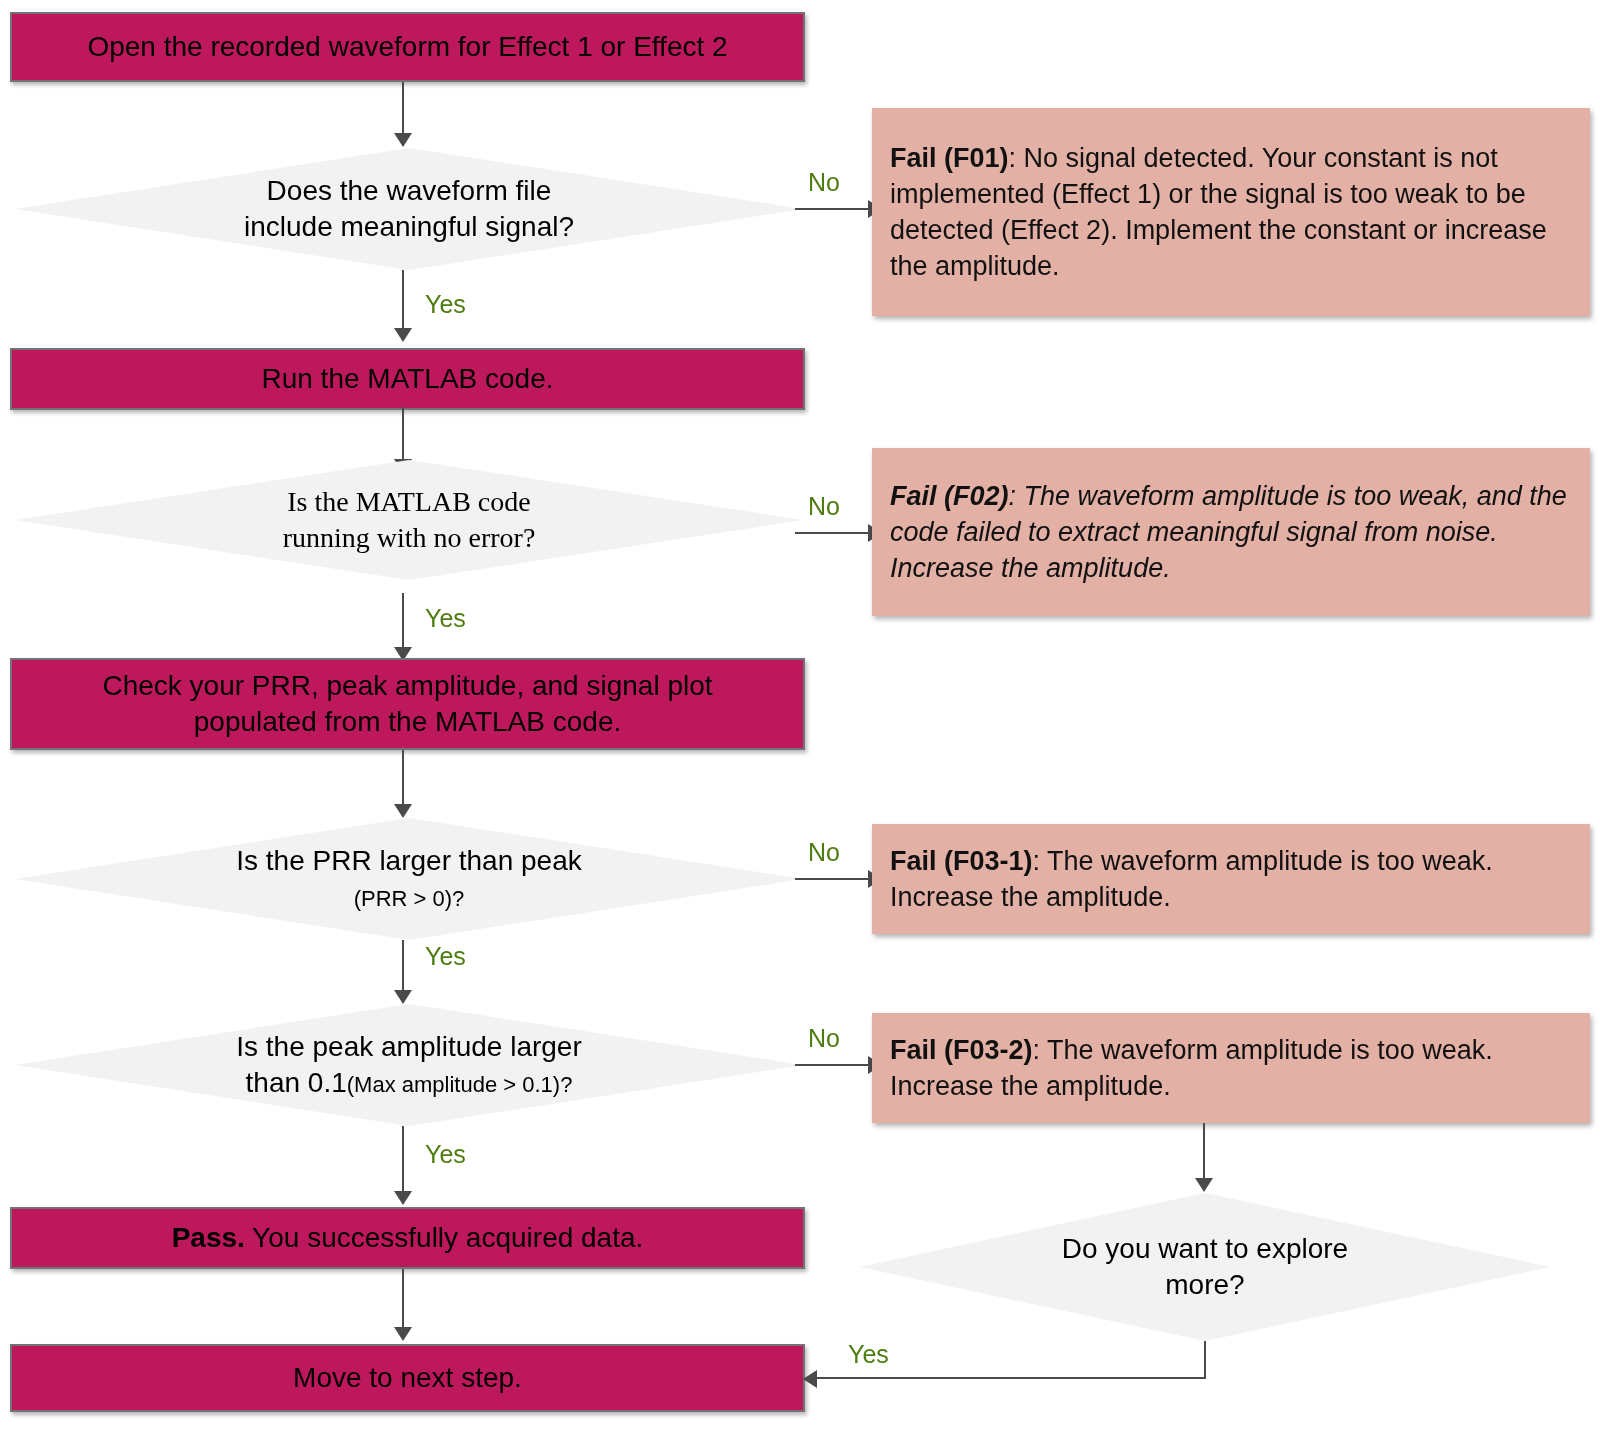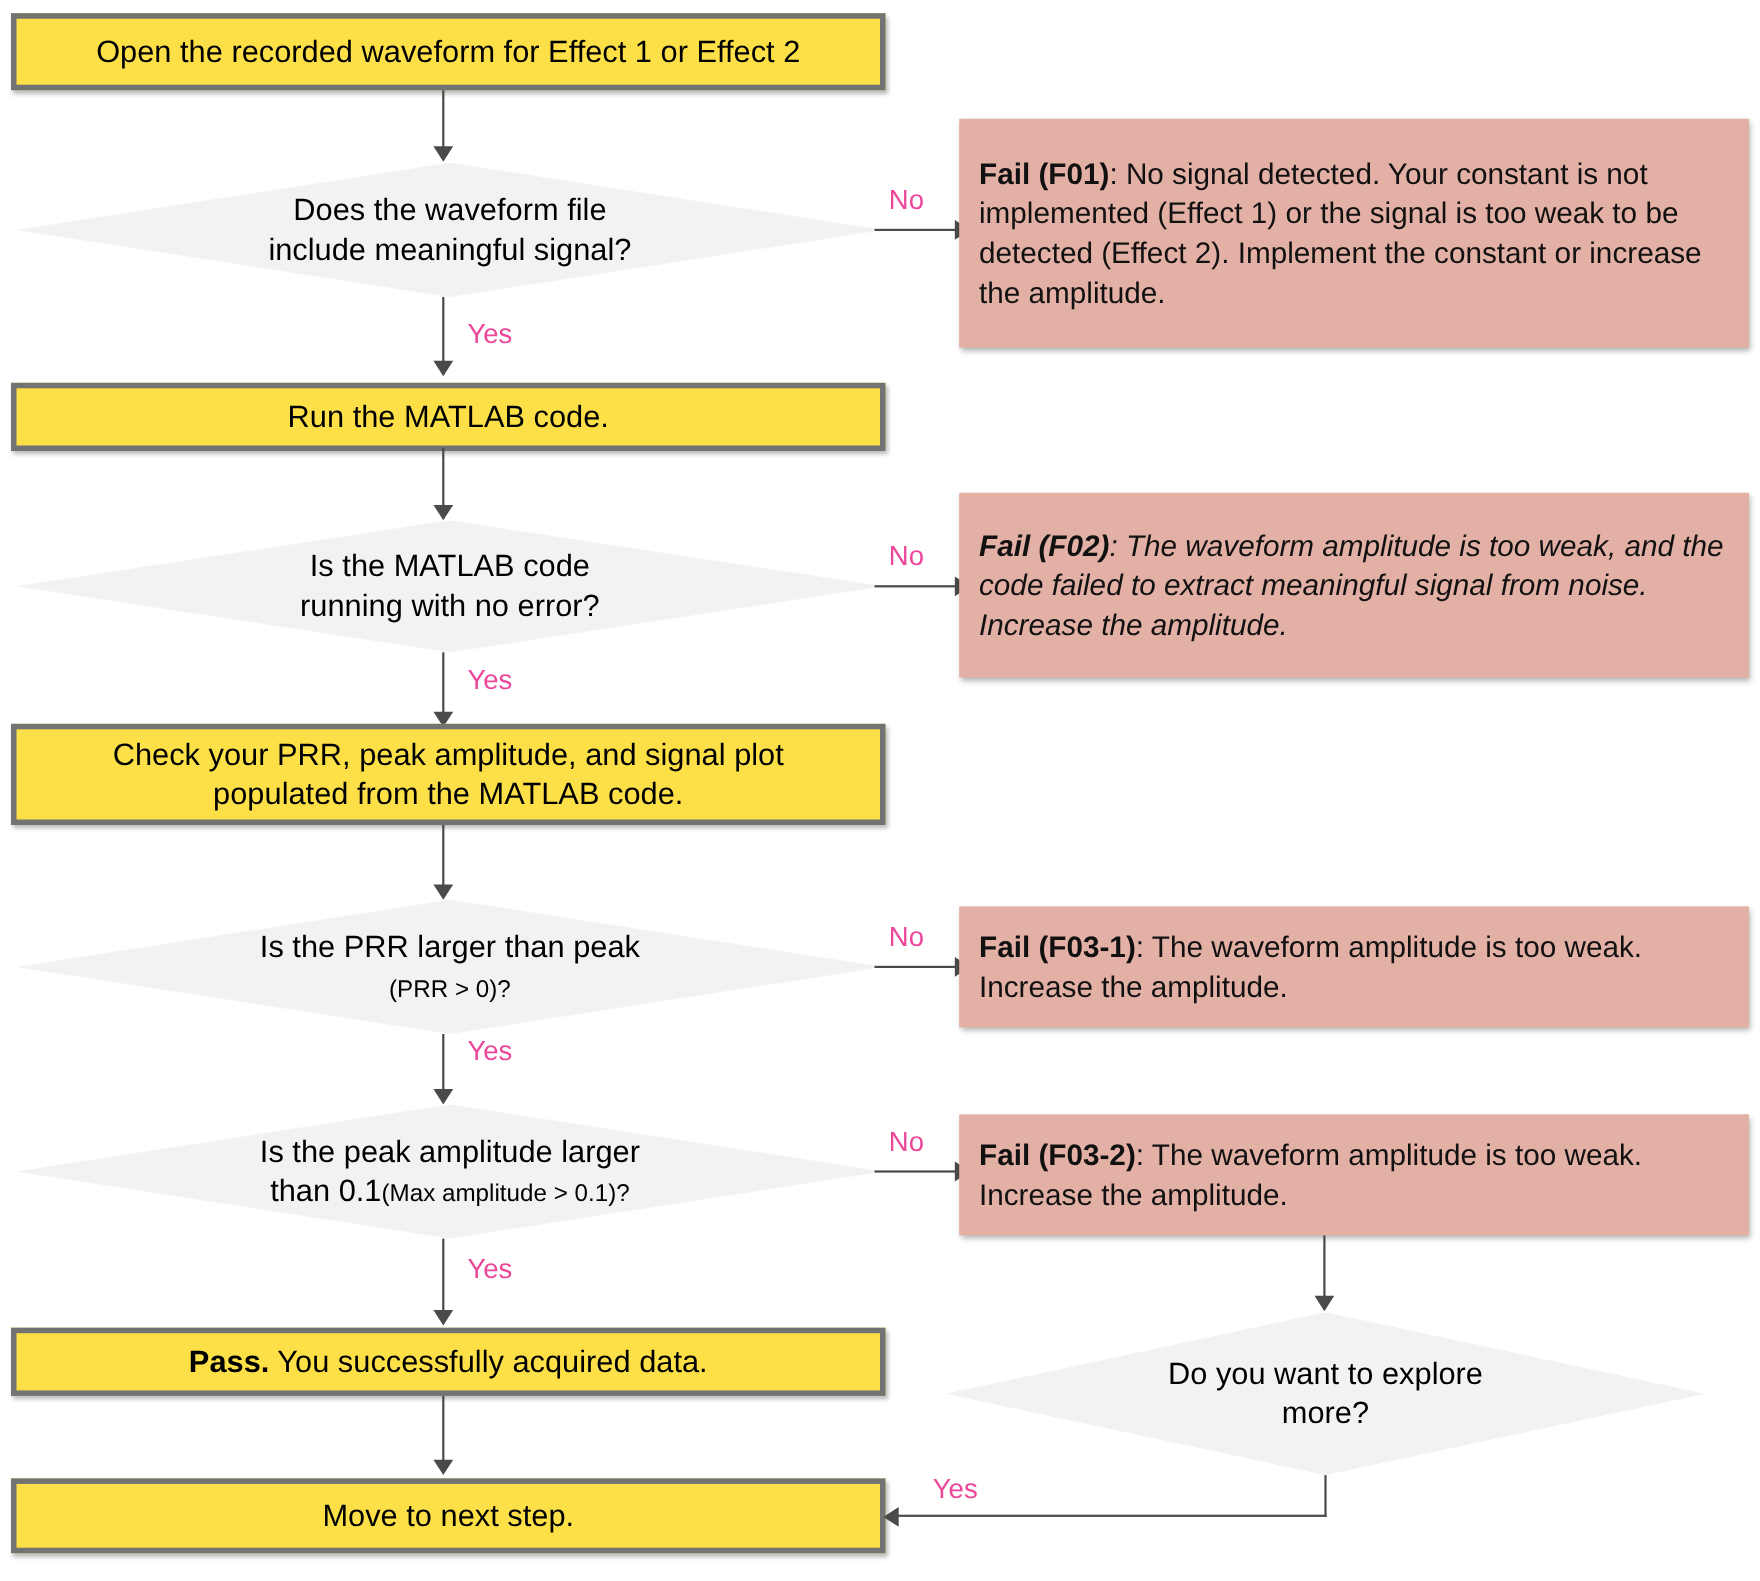--- a/index.html
+++ b/index.html
@@ -14,22 +14,22 @@
   #canvas {
     position: relative;
     width: 1600px;
     height: 1437px;
     background: #ffffff;
     overflow: hidden;
   }
   
   .proc {
     position: absolute;
-    background: #fde047;
-    border: 5px solid #737373;
+    background: #be185d;
+    border: 2px solid #737373;
     box-shadow: 2px 3px 4px rgba(0,0,0,0.28);
     display: flex;
     align-items: center;
     justify-content: center;
     text-align: center;
     box-sizing: border-box;
     font-size: 28px;
     line-height: 1.28;
     color: #000000;
     padding: 4px 10px;
@@ -104,21 +104,21 @@
   .arrow-left {
     position: absolute;
     width: 0; height: 0;
     border-top: 9px solid transparent;
     border-bottom: 9px solid transparent;
     border-right: 14px solid #4a4a4a;
   }
   .edge-label {
     position: absolute;
     font-size: 25px;
-    color: #ec4899;
+    color: #4d7c0f;
     white-space: nowrap;
   }
 </style>
 </head>
 <body>
 
 <div id="canvas">
 
   <div class="proc" style="left:10px; top:12px; width:795px; height:70px;">
     <span class="txt">Open the recorded waveform for Effect 1 or Effect 2</span>
@@ -151,21 +151,21 @@
   <div class="arrow-down" style="left:394px; top:328px;"></div>
   <div class="edge-label" style="left:425px; top:290px;">Yes</div>
 
   <div class="proc" style="left:10px; top:348px; width:795px; height:62px;">
     <span class="txt">Run the MATLAB code.</span>
   </div>
 
   <div class="vline" style="left:402px; top:407px; height:55px;"></div>
   <div class="arrow-down" style="left:394px; top:459px;"></div>
 
-  <div class="dec" style="left:15px; top:473px; width:788px; height:120px;">
+  <div class="dec" style="left:15px; top:460px; width:788px; height:120px;font-family:Liberation Serif, serif;">
     <div class="shape"></div>
     <div class="dtext">
       <div>
         <span>Is the MATLAB code</span><br>
         <span>running with no error?</span>
       </div>
     </div>
   </div>
 
   <div class="hline" style="left:795px; top:532px; width:76px;"></div>

